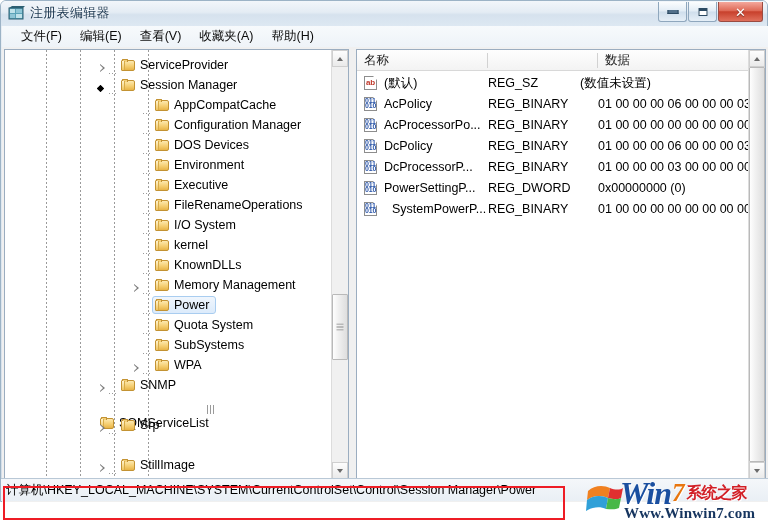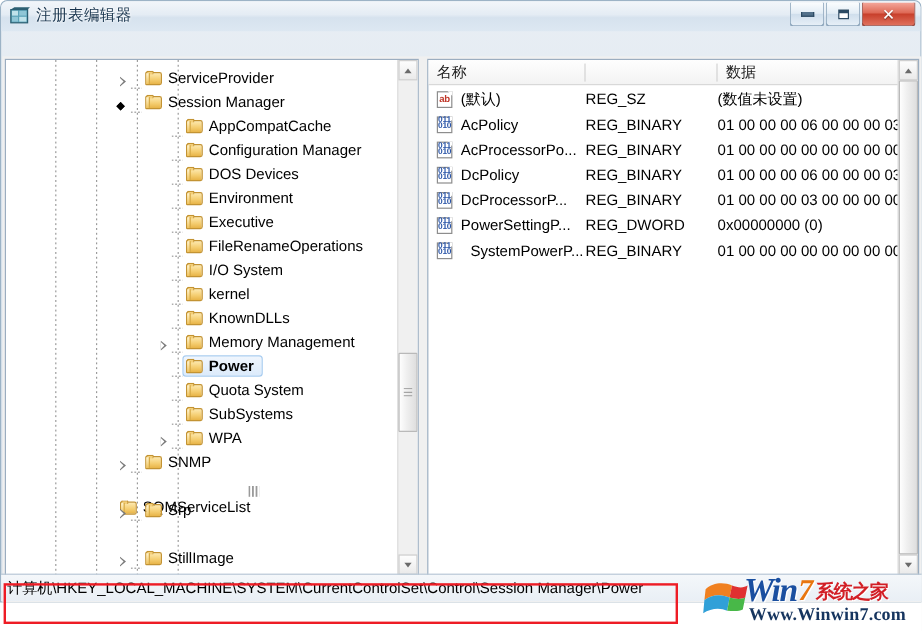--- a/index.html
+++ b/index.html
@@ -74,21 +74,20 @@
   
   .tree{position:absolute;left:0;top:0;width:326px;height:429px;overflow:hidden;background:#fff;}
   .guide{position:absolute;width:1px;top:0;bottom:0;
     background-image:linear-gradient(to bottom,#9a9a9a 50%,rgba(255,255,255,0) 50%);
     background-size:1px 4px;}
   .trow{position:absolute;left:0;height:20px;display:flex;align-items:flex-end;white-space:nowrap;}
   .tw{position:relative;display:flex;align-items:center;padding:1px 6px 1px 2px;border:1px solid transparent;border-radius:3px;}
   .trow.sel .tw{
     background:linear-gradient(180deg,#f0f6fd 0%,#dcebfb 100%);
     border:1px solid #a9cdf0;
-    font-weight:bold;
   }
   .tlabel{font-size:12.5px;color:#000;margin-left:4px;line-height:14px;}
   .arrow{width:11px;height:11px;position:relative;flex:0 0 11px;margin-right:1px;}
   .arrow.closed::before{
     content:"";position:absolute;left:3px;top:1px;
     border-left:5px solid transparent;border-top:4.5px solid transparent;border-bottom:4.5px solid transparent;
     border-left-color:#7a7a7a;
   }
   .arrow.closed::after{
     content:"";position:absolute;left:3px;top:2.2px;
@@ -188,21 +187,21 @@
   
   .annot{
     position:absolute;left:3px;top:486px;width:562px;height:34px;
     border:2px solid #ee1c25;box-sizing:border-box;pointer-events:none;
   }
 
   
   .wm{position:absolute;right:2px;bottom:1px;width:182px;height:44px;}
   .wm-flag{position:absolute;left:0;top:2px;width:40px;height:30px;}
   .wm-top{position:absolute;left:36px;top:-1px;height:26px;display:flex;align-items:center;white-space:nowrap;}
-  .wm-win{font-family:"Liberation Serif",serif;font-weight:bold;font-style:italic;font-size:28px;
+  .wm-win{font-family:"Liberation Serif",serif;font-weight:bold;font-style:italic;font-size:32px;
     color:#1a4fa0;letter-spacing:-1px;text-shadow:1px 1px 0 #fff;}
   .wm-7{font-family:"Liberation Serif",serif;font-weight:bold;font-style:italic;font-size:25px;
     color:#e8760f;margin-left:1px;text-shadow:1px 1px 0 #fff;}
   .wm-cn{font-size:16px;font-weight:bold;color:#d21f26;margin-left:2px;letter-spacing:-1px;text-shadow:1px 1px 0 #fff;}
   .wm-url{position:absolute;left:40px;top:24px;font-family:"Liberation Serif",serif;font-weight:bold;
     font-size:15px;color:#16355f;letter-spacing:.2px;text-shadow:1px 1px 0 #fff;white-space:nowrap;}
   .wm-bg{position:absolute;left:34px;top:22px;width:148px;height:20px;background:rgba(255,255,255,.55);}
 </style>
 </head>
 <body>
@@ -228,20 +227,27 @@
         </div>
         <div class="wbtn">
           <span class="gm max-g"></span>
         </div>
         <div class="wbtn close">
           <span class="gm close-g">✕</span>
         </div>
       </div>
     </div>
 
+    <div class="menubar">
+      <div class="menu-item">文件(F)</div>
+      <div class="menu-item">编辑(E)</div>
+      <div class="menu-item">查看(V)</div>
+      <div class="menu-item">收藏夹(A)</div>
+      <div class="menu-item">帮助(H)</div>
+    </div>
 
     <div class="client">
 
       <div class="pane pane-left">
         <div class="tree" id="tree">
             <div class="guide" style="left: 41px;"></div>
             <div class="guide" style="left: 75px;"></div>
             <div class="guide" style="left: 109px;"></div>
             <div class="guide" style="left: 143px;"></div>
             <div class="trow" style="top: 4px; left: 92px;">
@@ -531,21 +537,21 @@
         <div id="vallist">
             <div class="lrow" style="top: 23px; width: 391px;">
               <span class="lname-wrap" style="left: 0px;">
                 <span class="vicon ab">
                   <span class="pg"></span>
                   <span class="tx">ab</span>
                 </span>
                 <span class="lcell nm" style="position: static; margin-left: 4px;">(默认)</span>
               </span>
               <span class="lcell" style="left: 131px; width: 108px;">REG_SZ</span>
-              <span class="lcell" style="left: 241px; width: 160px;">(数值未设置)</span>
+              <span class="lcell" style="left: 223px; width: 160px;">(数值未设置)</span>
             </div>
             <div class="lrow" style="top: 44px; width: 391px;">
               <span class="lname-wrap" style="left: 0px;">
                 <span class="vicon bin">
                   <span class="pg"></span>
                   <span class="tx">011<br>010</span>
                 </span>
                 <span class="lcell nm" style="position: static; margin-left: 4px;">AcPolicy</span>
               </span>
               <span class="lcell" style="left: 131px; width: 108px;">REG_BINARY</span>

